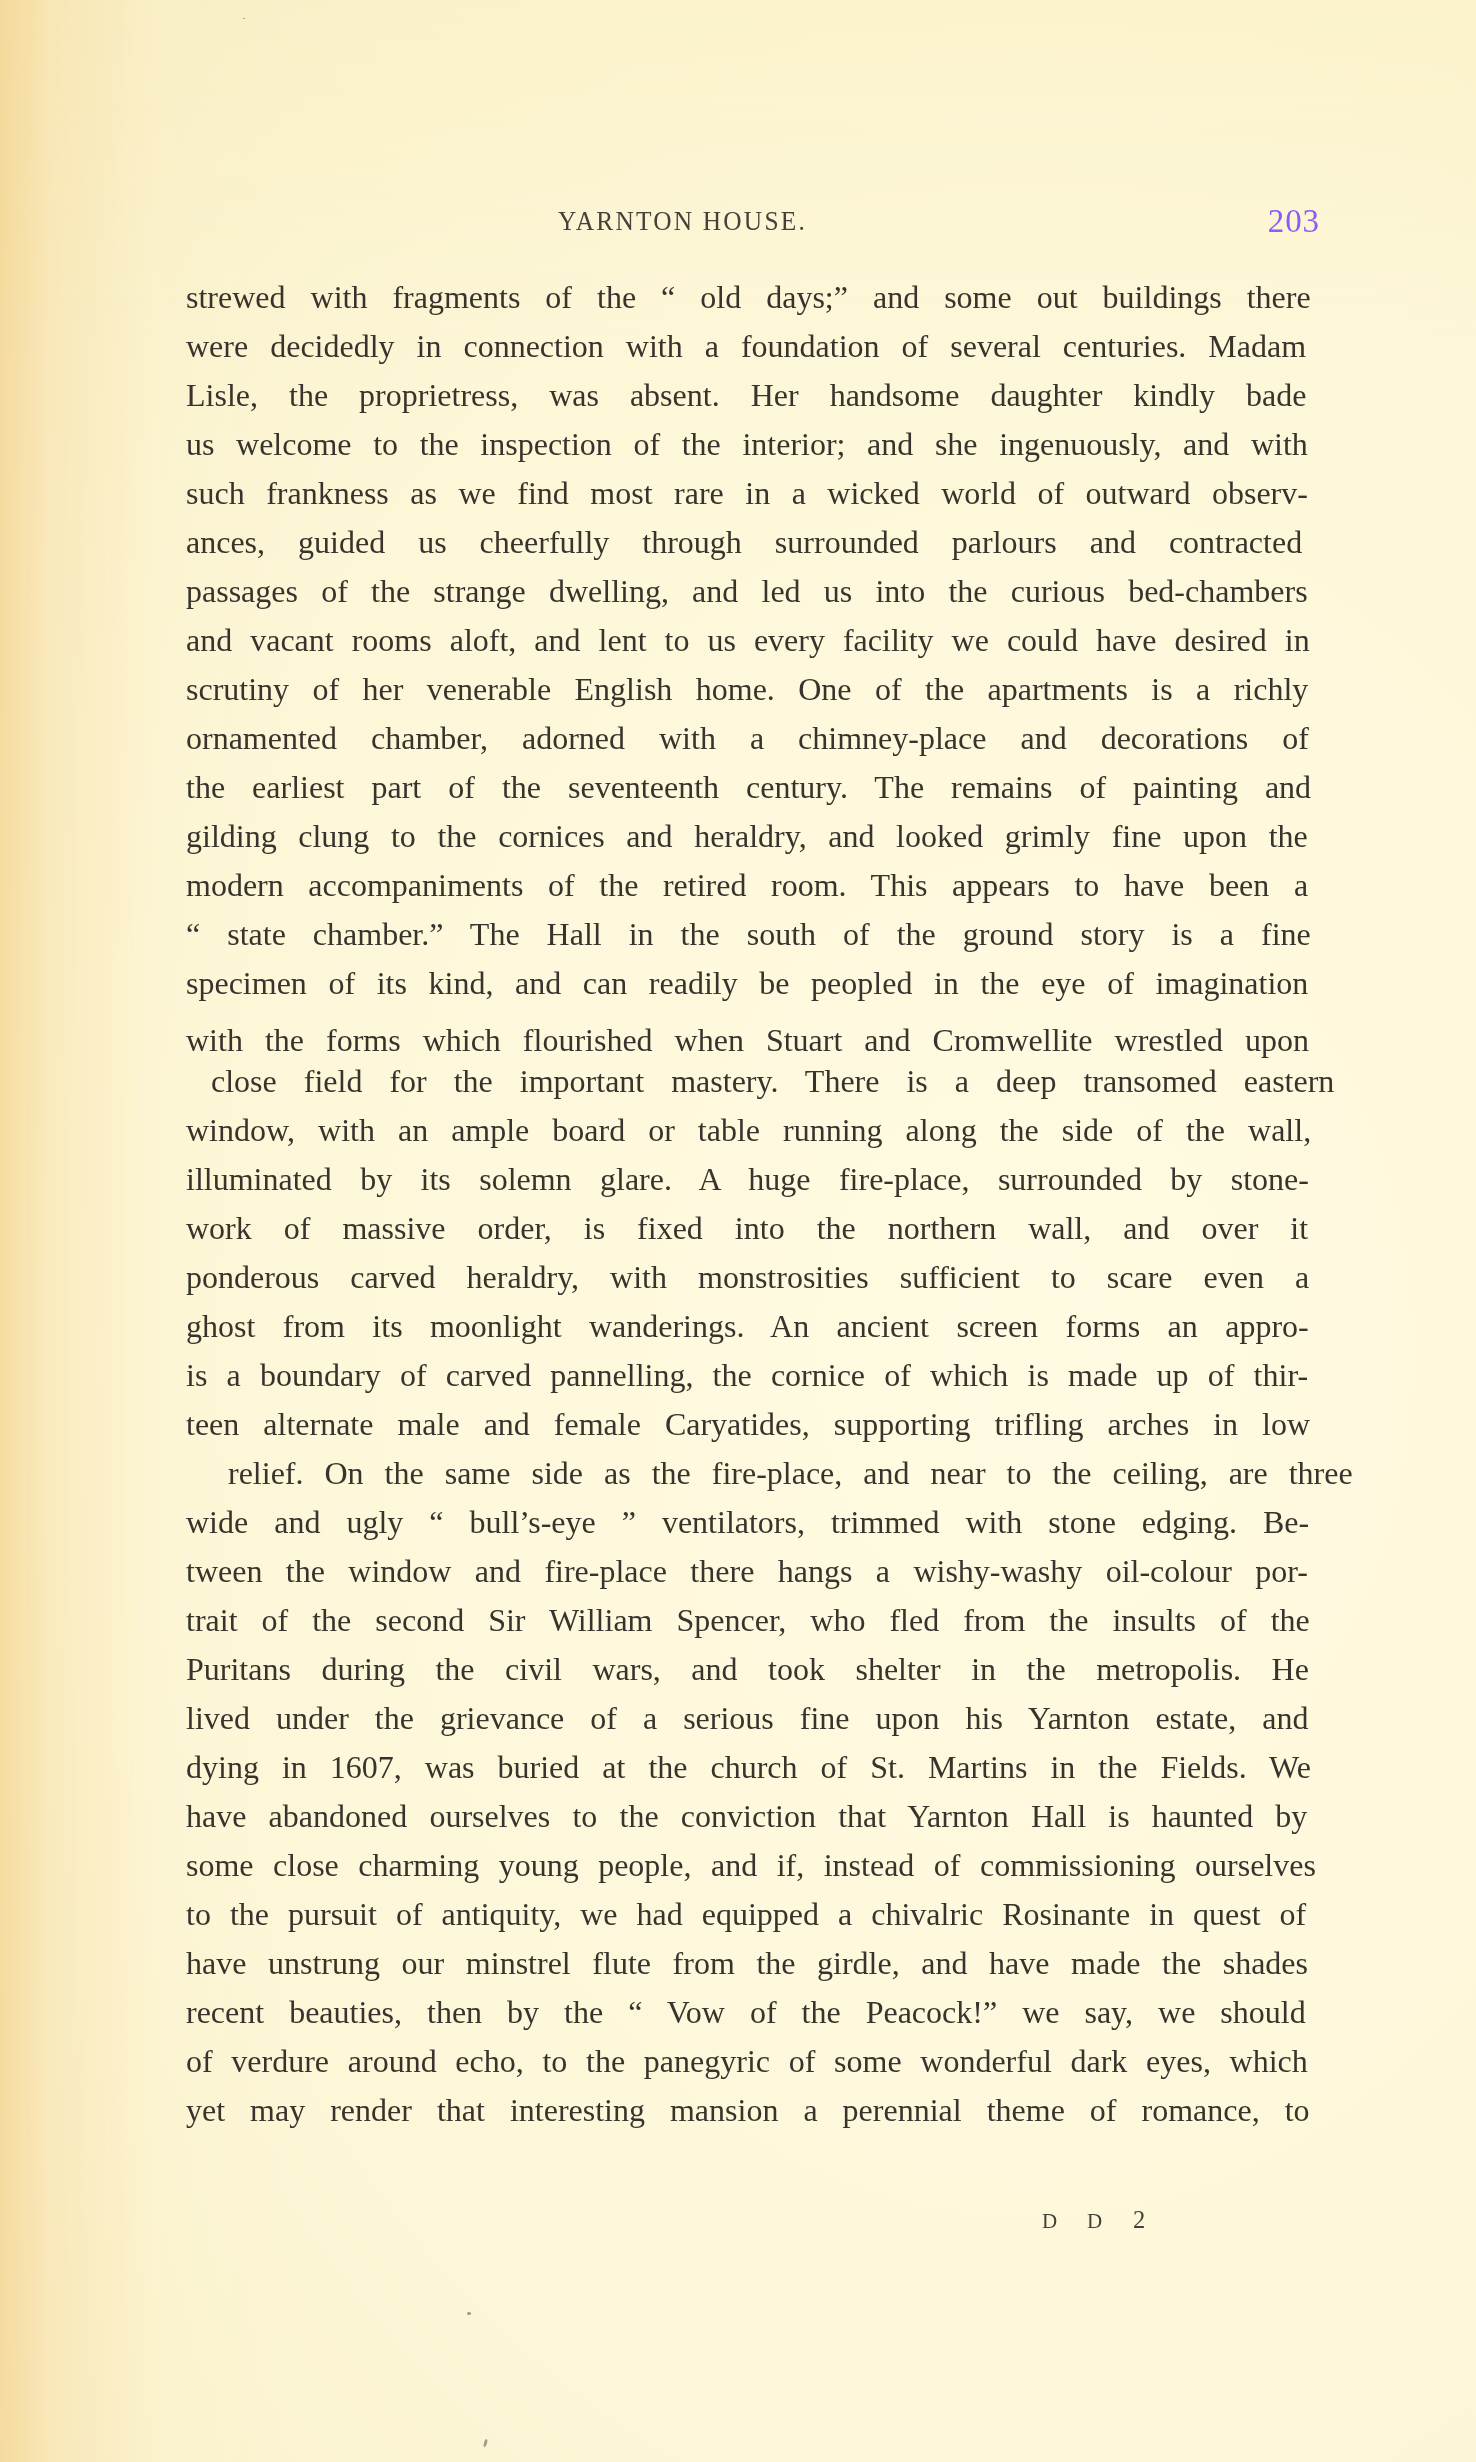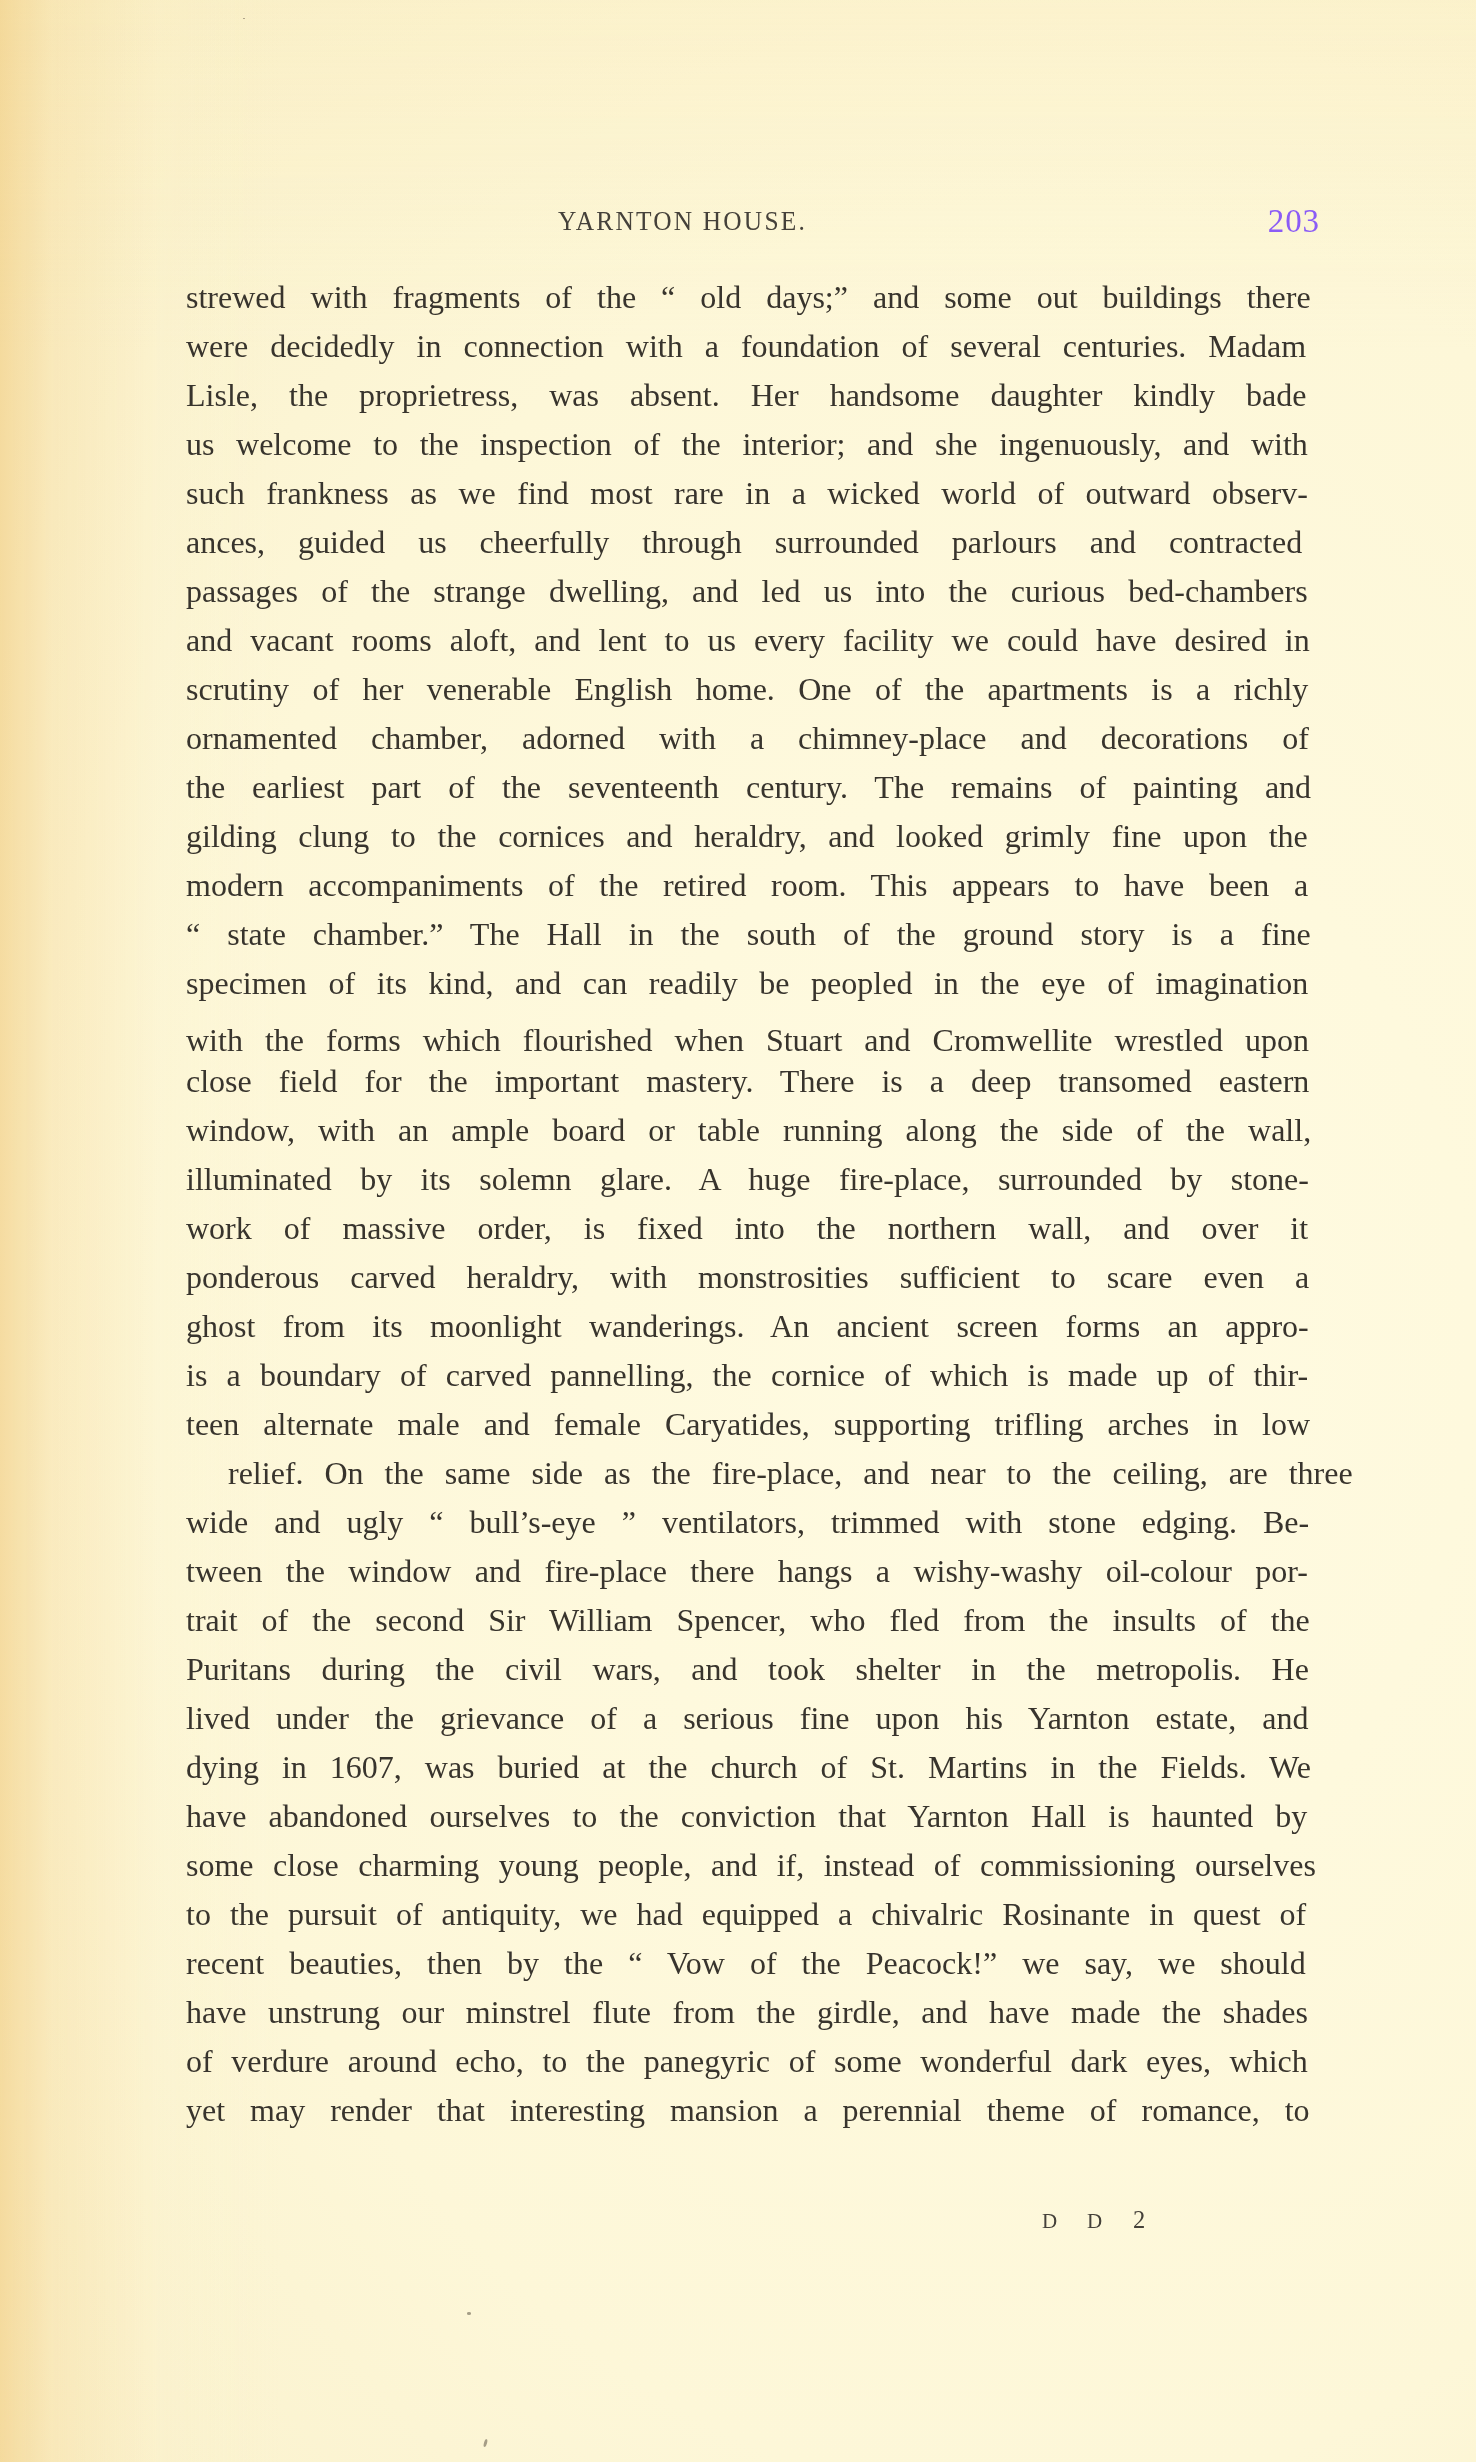--- a/index.html
+++ b/index.html
@@ -112,40 +112,40 @@
       <div class="line"><span class="line-inner" style="display: inline-block; width: auto; white-space: nowrap; word-spacing: 15.2px;">passages of the strange dwelling, and led us into the curious bed-chambers</span></div>
       <div class="line"><span class="line-inner" style="display: inline-block; width: auto; white-space: nowrap; word-spacing: 10px;">and vacant rooms aloft, and lent to us every facility we could have desired in</span></div>
       <div class="line"><span class="line-inner" style="display: inline-block; width: auto; white-space: nowrap; word-spacing: 15.4px;">scrutiny of her venerable English home. One of the apartments is a richly</span></div>
       <div class="line"><span class="line-inner" style="display: inline-block; width: auto; white-space: nowrap; word-spacing: 26px;">ornamented chamber, adorned with a chimney-place and decorations of</span></div>
       <div class="line"><span class="line-inner" style="display: inline-block; width: auto; white-space: nowrap; word-spacing: 19px;">the earliest part of the seventeenth century. The remains of painting and</span></div>
       <div class="line"><span class="line-inner" style="display: inline-block; width: auto; white-space: nowrap; word-spacing: 13.6px;">gilding clung to the cornices and heraldry, and looked grimly fine upon the</span></div>
       <div class="line"><span class="line-inner" style="display: inline-block; width: auto; white-space: nowrap; word-spacing: 16.6px;">modern accompaniments of the retired room. This appears to have been a</span></div>
       <div class="line"><span class="line-inner" style="display: inline-block; width: auto; white-space: nowrap; word-spacing: 19px;">“ state chamber.” The Hall in the south of the ground story is a fine</span></div>
       <div class="line"><span class="line-inner" style="display: inline-block; width: auto; white-space: nowrap; word-spacing: 13.6px;">specimen of its kind, and can readily be peopled in the eye of imagination</span></div>
       <div class="line"><span class="line-inner" style="display: inline-block; width: auto; white-space: nowrap; word-spacing: 14px; margin-top: 8px;">with the forms which flourished when Stuart and Cromwellite wrestled upon</span></div>
-      <div class="line"><span class="line-inner" style="display: inline-block; width: auto; white-space: nowrap; word-spacing: 19px;">close field for the important mastery. There is a deep transomed eastern</span></div>
+      <div class="line"><span class="line-inner" style="display: inline-block; width: auto; white-space: nowrap; word-spacing: 19px; margin-left: 25px;">close field for the important mastery. There is a deep transomed eastern</span></div>
       <div class="line"><span class="line-inner" style="display: inline-block; width: auto; white-space: nowrap; word-spacing: 15px;">window, with an ample board or table running along the side of the wall,</span></div>
       <div class="line"><span class="line-inner" style="display: inline-block; width: auto; white-space: nowrap; word-spacing: 20.4px;">illuminated by its solemn glare. A huge fire-place, surrounded by stone-</span></div>
       <div class="line"><span class="line-inner" style="display: inline-block; width: auto; white-space: nowrap; word-spacing: 24px;">work of massive order, is fixed into the northern wall, and over it</span></div>
       <div class="line"><span class="line-inner" style="display: inline-block; width: auto; white-space: nowrap; word-spacing: 23px;">ponderous carved heraldry, with monstrosities sufficient to scare even a</span></div>
       <div class="line"><span class="line-inner" style="display: inline-block; width: auto; white-space: nowrap; word-spacing: 19.4px;">ghost from its moonlight wanderings. An ancient screen forms an appro-</span></div>
       <div class="line"><span class="line-inner" style="display: inline-block; width: auto; white-space: nowrap; word-spacing: 11.2px;">is a boundary of carved pannelling, the cornice of which is made up of thir-</span></div>
       <div class="line"><span class="line-inner" style="display: inline-block; width: auto; white-space: nowrap; word-spacing: 16px;">teen alternate male and female Caryatides, supporting trifling arches in low</span></div>
       <div class="line"><span class="line-inner" style="display: inline-block; width: auto; white-space: nowrap; word-spacing: 13px; margin-left: 42px;">relief. On the same side as the fire-place, and near to the ceiling, are three</span></div>
       <div class="line"><span class="line-inner" style="display: inline-block; width: auto; white-space: nowrap; word-spacing: 18px;">wide and ugly “ bull’s-eye ” ventilators, trimmed with stone edging. Be-</span></div>
       <div class="line"><span class="line-inner" style="display: inline-block; width: auto; white-space: nowrap; word-spacing: 15.4px;">tween the window and fire-place there hangs a wishy-washy oil-colour por-</span></div>
       <div class="line"><span class="line-inner" style="display: inline-block; width: auto; white-space: nowrap; word-spacing: 16px;">trait of the second Sir William Spencer, who fled from the insults of the</span></div>
       <div class="line"><span class="line-inner" style="display: inline-block; width: auto; white-space: nowrap; word-spacing: 22.5px;">Puritans during the civil wars, and took shelter in the metropolis. He</span></div>
       <div class="line"><span class="line-inner" style="display: inline-block; width: auto; white-space: nowrap; word-spacing: 18px;">lived under the grievance of a serious fine upon his Yarnton estate, and</span></div>
       <div class="line"><span class="line-inner" style="display: inline-block; width: auto; white-space: nowrap; word-spacing: 15px;">dying in 1607, was buried at the church of St. Martins in the Fields. We</span></div>
       <div class="line"><span class="line-inner" style="display: inline-block; width: auto; white-space: nowrap; word-spacing: 14.2px;">have abandoned ourselves to the conviction that Yarnton Hall is haunted by</span></div>
       <div class="line"><span class="line-inner" style="display: inline-block; width: auto; white-space: nowrap; word-spacing: 11.5px;">some close charming young people, and if, instead of commissioning ourselves</span></div>
       <div class="line"><span class="line-inner" style="display: inline-block; width: auto; white-space: nowrap; word-spacing: 11px;">to the pursuit of antiquity, we had equipped a chivalric Rosinante in quest of</span></div>
+      <div class="line"><span class="line-inner" style="display: inline-block; width: auto; white-space: nowrap; word-spacing: 13.6px;">have unstrung our minstrel flute from the girdle, and have made the shades</span></div>
       <div class="line"><span class="line-inner" style="display: inline-block; width: auto; white-space: nowrap; word-spacing: 17px;">recent beauties, then by the “ Vow of the Peacock!” we say, we should</span></div>
-      <div class="line"><span class="line-inner" style="display: inline-block; width: auto; white-space: nowrap; word-spacing: 13.6px;">have unstrung our minstrel flute from the girdle, and have made the shades</span></div>
       <div class="line"><span class="line-inner" style="display: inline-block; width: auto; white-space: nowrap; word-spacing: 10.7px;">of verdure around echo, to the panegyric of some wonderful dark eyes, which</span></div>
       <div class="line"><span class="line-inner" style="display: inline-block; width: auto; white-space: nowrap; word-spacing: 17px;">yet may render that interesting mansion a perennial theme of romance, to</span></div>
     </div>
 
   <div class="signature">
     <span class="sig-letters">D D</span>
     <span>2</span>
   </div>
 
   <span class="speck" style="left:484px; top:2439px; width:2.6px; height:7.9px; transform:rotate(15deg);"></span>

